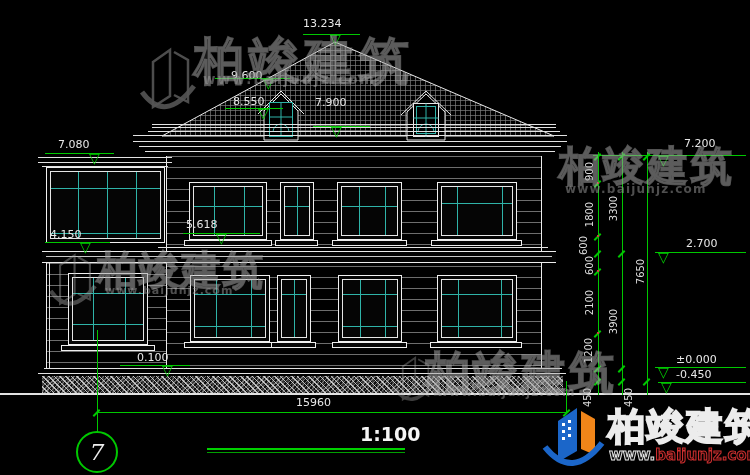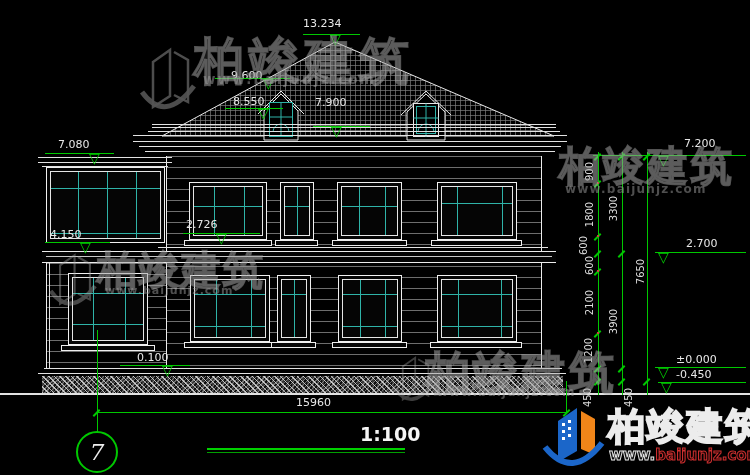--- a/index.html
+++ b/index.html
@@ -201,21 +201,21 @@
     <span class="lbl" style="left:315px;top:96px">7.900</span>
     <div class="ghl" style="left:313px;top:126px;width:57px"></div>
     <span class="tri" style="left:331px;top:125px">▽</span>
   </div>
   <div>
     <span class="lbl" style="left:58px;top:138px">7.080</span>
     <div class="ghl" style="left:45px;top:153px;width:69px"></div>
     <span class="tri" style="left:89px;top:152px">▽</span>
   </div>
   <div>
-    <span class="lbl" style="left:186px;top:218px">2.726</span>
+    <span class="lbl" style="left:186px;top:218px">5.618</span>
     <div class="ghl" style="left:183px;top:233px;width:77px"></div>
     <span class="tri" style="left:216px;top:232px">▽</span>
   </div>
   <div>
     <span class="lbl" style="left:50px;top:228px">4.150</span>
     <div class="ghl" style="left:45px;top:242px;width:65px"></div>
     <span class="tri" style="left:80px;top:241px">▽</span>
   </div>
   <div>
     <span class="lbl" style="left:137px;top:351px">0.100</span>

